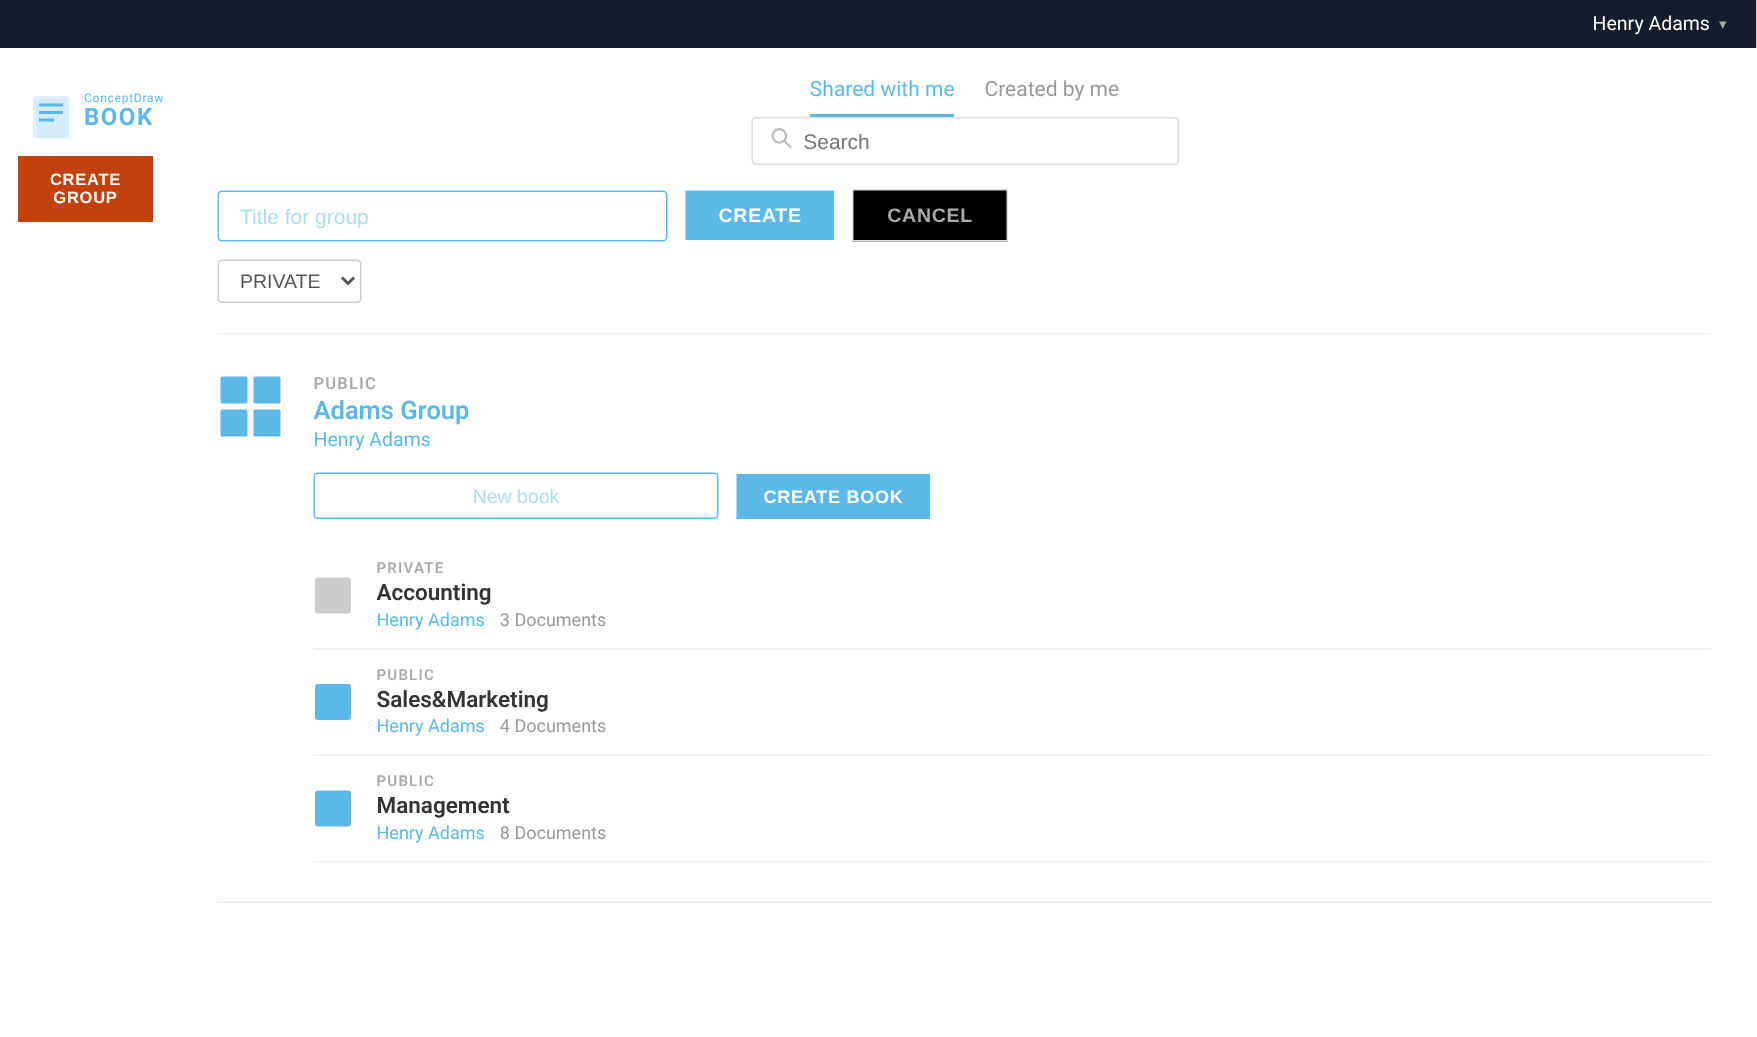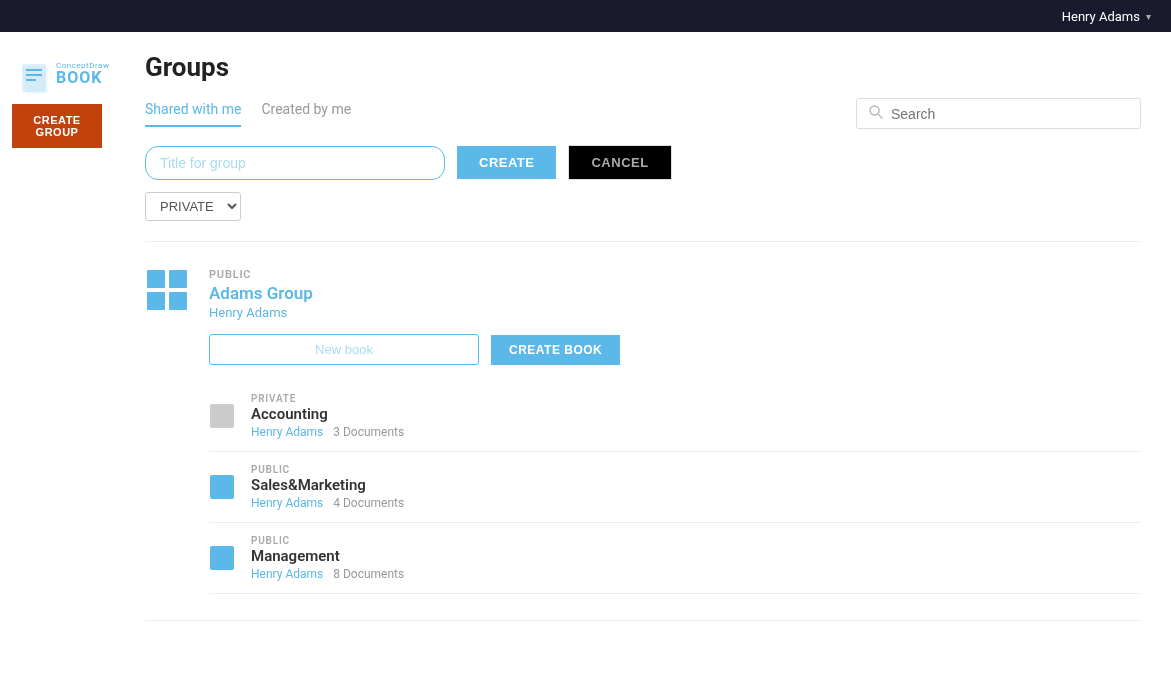--- a/index.html
+++ b/index.html
@@ -90,20 +90,21 @@
       font-size: 26px;
       font-weight: 700;
       color: #222;
       margin-bottom: 16px;
     }
     .top-row {
       display: flex;
       align-items: center;
       justify-content: space-between;
       margin-bottom: 16px;
+      flex-direction: column;
     }
     .tabs {
       display: flex;
       gap: 20px;
     }
     .tab {
       font-size: 14px;
       color: #999;
       cursor: pointer;
       padding-bottom: 8px;
@@ -135,21 +136,21 @@
       background: transparent;
     }
     .create-form {
       display: flex;
       align-items: center;
       gap: 12px;
       margin-bottom: 12px;
     }
     .group-title-input {
       border: 1px solid #5bb8e8;
-      border-radius: 13px;
+      border-radius: 3px;
       padding: 8px 14px;
       font-size: 14px;
       color: #5bb8e8;
       width: 300px;
       outline: none;
     }
     .group-title-input::placeholder {
       color: #aaddee;
     }
     .create-btn {
@@ -335,21 +336,20 @@
           <span class="logo-bottom">BOOK</span>
         </div>
       </div>
     </div>
 
     
     <button class="create-group-btn">CREATE GROUP</button>
   </div>
 
   <div class="content">
-    <h1 class="page-title">Groups</h1>
 
     <div class="top-row">
       <div class="tabs">
         <div class="tab active">
           <span>Shared with me</span>
         </div>
         <div class="tab">
           <span>Created by me</span>
         </div>
       </div>

